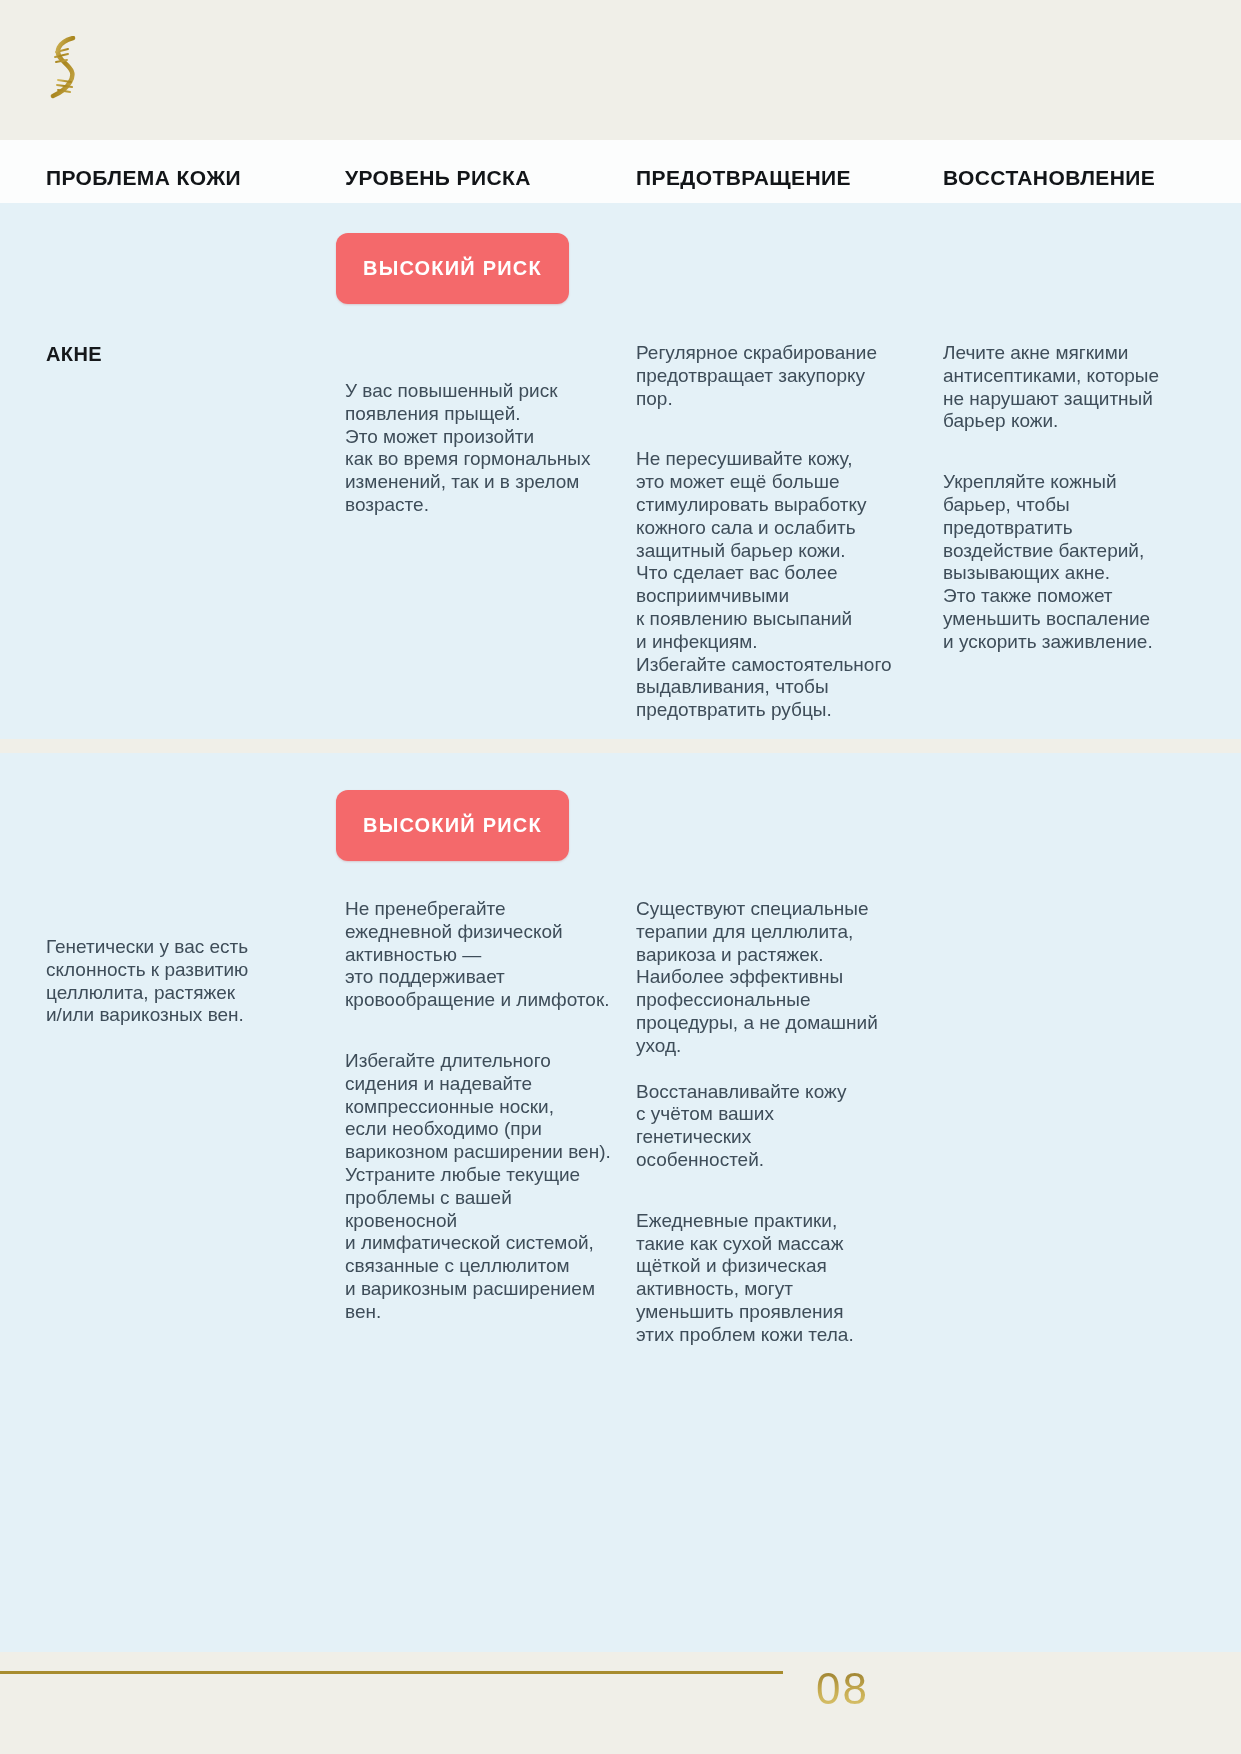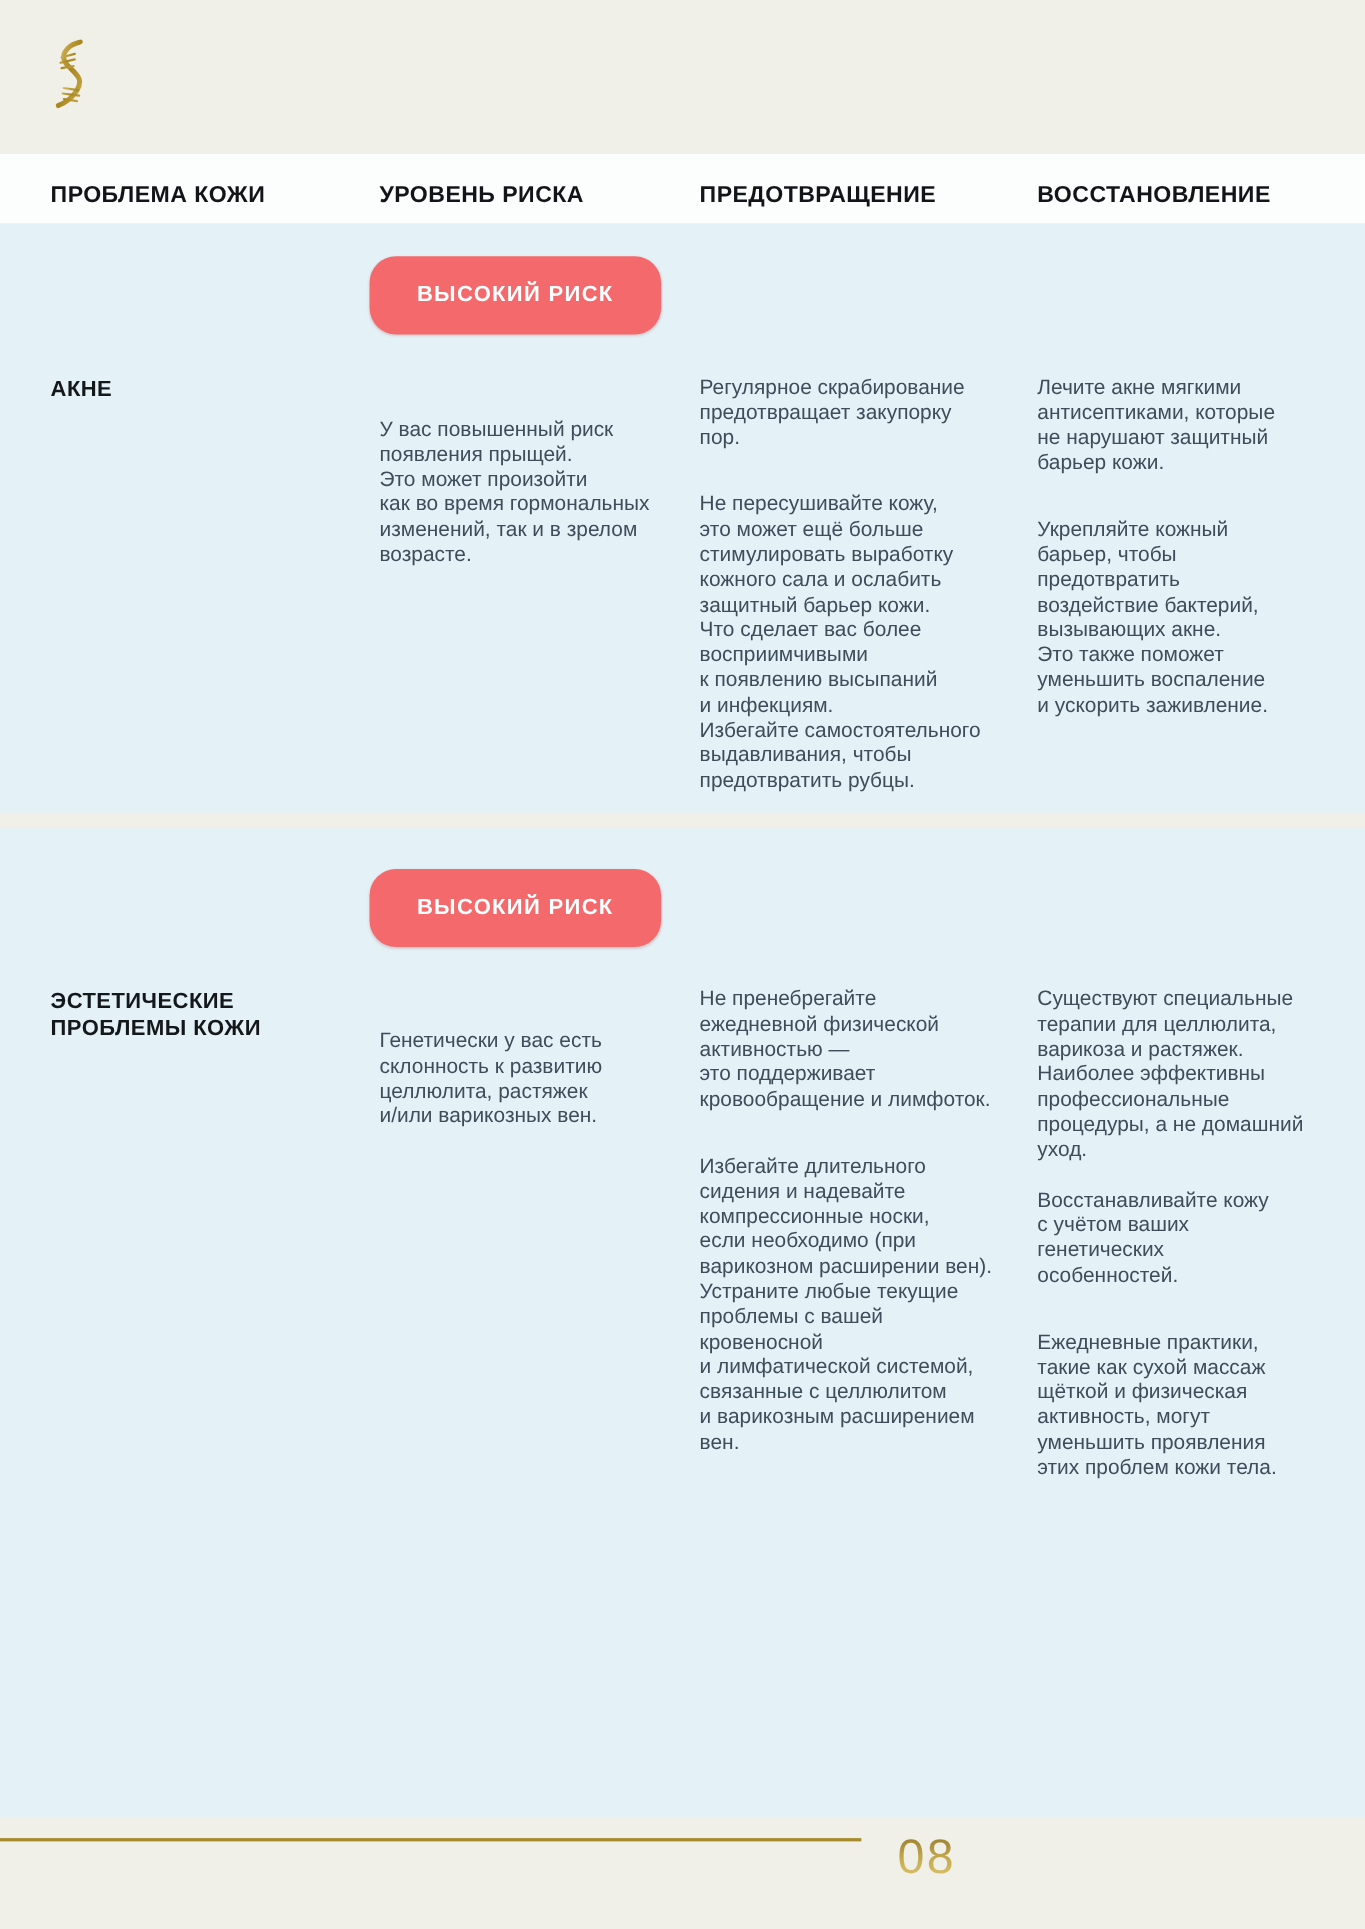--- a/index.html
+++ b/index.html
@@ -31,21 +31,21 @@
   .risk-section{
     position:absolute;left:0;right:0;
     background:#e4f1f7;
   }
   .section-1{top:203px;height:536px;}
   .section-2{top:753px;height:899px;}
   .badge{
     position:absolute;left:336px;
     background:#f4696b;color:#ffffff;
     font-size:20px;font-weight:700;letter-spacing:1.2px;
-    padding:24px 43px;border-radius:24px;
+    padding:24px 27px;border-radius:12px;
     white-space:nowrap;
     box-shadow:0 1px 2px rgba(180,90,90,.25);
   }
   .section-1 .badge{top:30px;}
   .section-2 .badge{top:37px;}
   .row{
     position:absolute;left:0;right:0;
     display:grid;
     grid-template-columns:299px 291px 307px auto;
     padding-left:46px;
@@ -152,22 +152,20 @@
 Это также поможет
 уменьшить воспаление
 и ускорить заживление.</p>
       </div>
     </div>
   </section>
 
   <section class="risk-section section-2">
     <span class="badge">ВЫСОКИЙ РИСК</span>
     <div class="row">
-      <div class="problem">ЭСТЕТИЧЕСКИЕ
-ПРОБЛЕМЫ КОЖИ</div>
       <div class="cell">
         <p>Генетически у вас есть
 склонность к развитию
 целлюлита, растяжек
 и/или варикозных вен.</p>
       </div>
       <div class="cell">
         <p>Не пренебрегайте
 ежедневной физической
 активностью —

